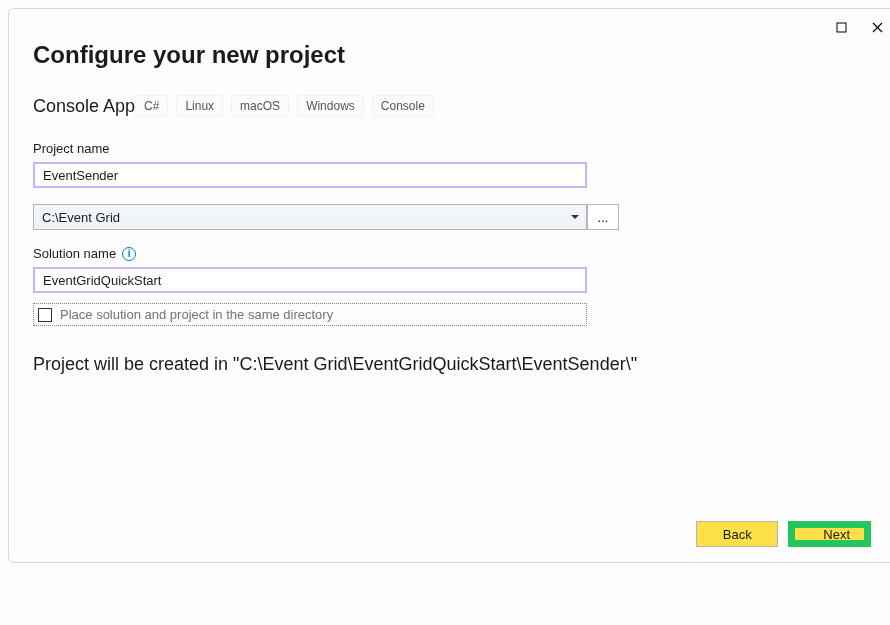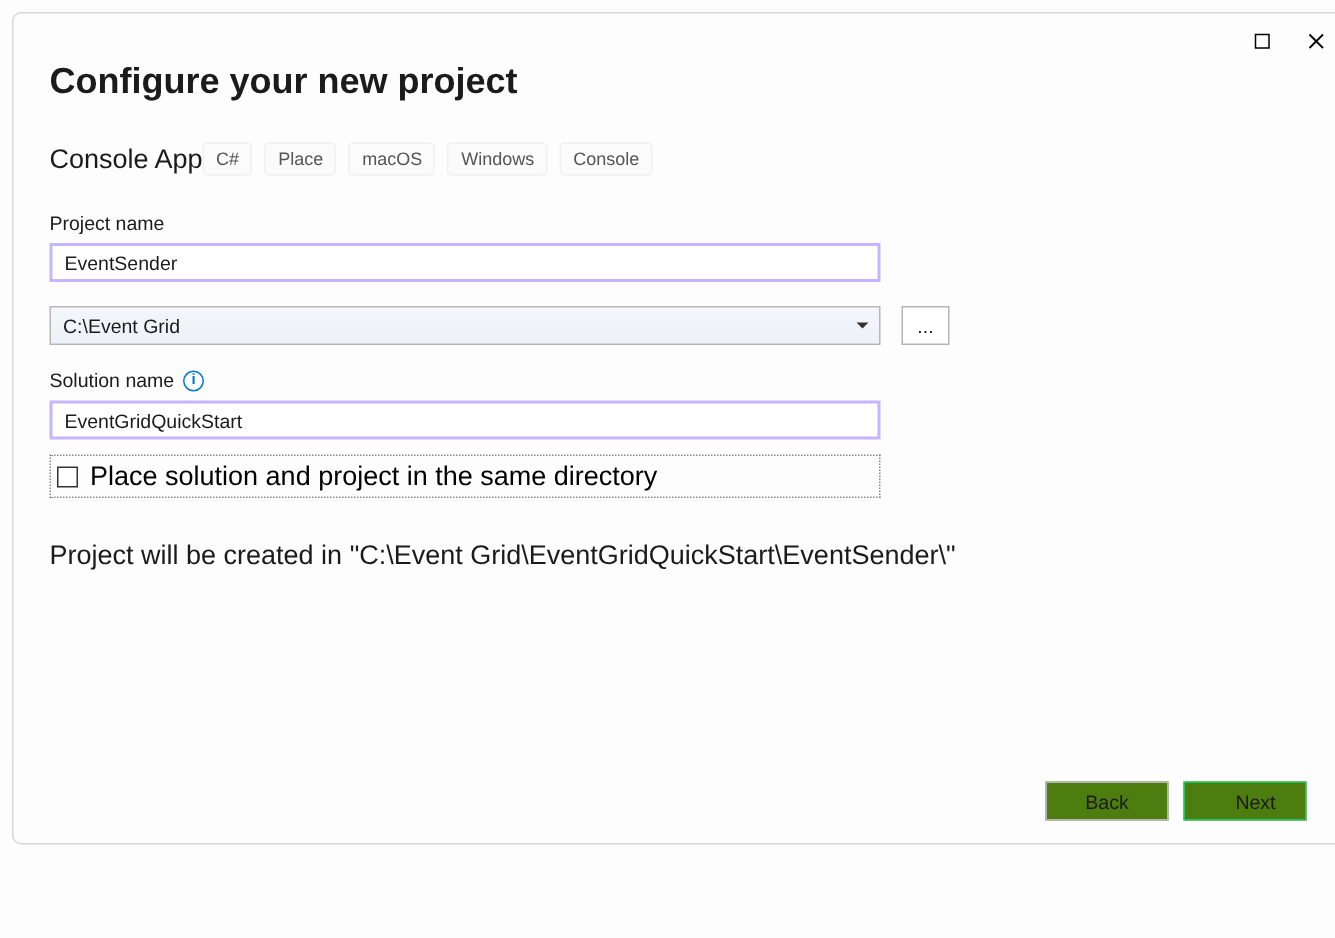--- a/index.html
+++ b/index.html
@@ -80,21 +80,20 @@
       padding: 2px 8px;
       line-height: 16px;
     }
     .form-group {
       width: 554px;
       margin-bottom: 16px;
     }
     .form-row {
       display: flex;
       align-items: center;
-      gap: 14px;
       margin-bottom: 16px;
     }
     .form-label {
       font-size: 13px;
       color: #1b1b1b;
       margin-bottom: 6px;
       display: flex;
       align-items: center;
       gap: 6px;
     }
@@ -171,54 +170,54 @@
       gap: 8px;
       margin-top: 0px;
     }
     .checkbox-box {
       width: 14px; height: 14px;
       border: 1px solid #333;
       background: #fff;
       flex-shrink: 0;
     }
     .checkbox-label {
-      font-size: 18px;
-      color: #000000;
+      font-size: 13px;
+      color: #737373;
     }
     .status-text {
       font-size: 18px;
       color: #1b1b1b;
       margin-top: 28px;
     }
     .footer {
       position: absolute;
       left: 0; right: 0; bottom: 0;
       height: 56px;
       display: flex;
       justify-content: flex-end;
       align-items: center;
       gap: 10px;
       padding-right: 24px;
     }
     .btn {
       min-width: 82px;
       height: 26px;
       border: 1px solid #b6b6b6;
-      background: #4d7c0f;
+      background: #fde047;
       font-family: inherit;
       font-size: 13px;
       color: #1b1b1b;
       display: flex;
       align-items: center;
       justify-content: center;
       cursor: default;
       padding: 0 14px;
     }
     .btn.primary {
-      border: 1px solid #22c55e;
+      border: 7px solid #22c55e;
       padding-left: 28px;
     }
   </style>
 </head>
 <body>
 
 <div class="window">
   <div class="title-bar">
     <div class="ctl">
       <svg width="11" height="11" viewBox="0 0 11 11">
@@ -232,21 +231,21 @@
     </div>
   </div>
 
   <div class="content">
     <h1 class="heading">Configure your new project</h1>
 
     <div class="subheader">
       <span class="subtitle">Console App</span>
       <div class="tags">
         <span class="tag">C#</span>
-        <span class="tag">Place</span>
+        <span class="tag">Linux</span>
         <span class="tag">macOS</span>
         <span class="tag">Windows</span>
         <span class="tag">Console</span>
       </div>
     </div>
 
     <div class="form-group">
       <div class="form-label">Project name</div>
       <div class="input-wrap">
         <input class="text-input" type="text" value="EventSender" style="">

